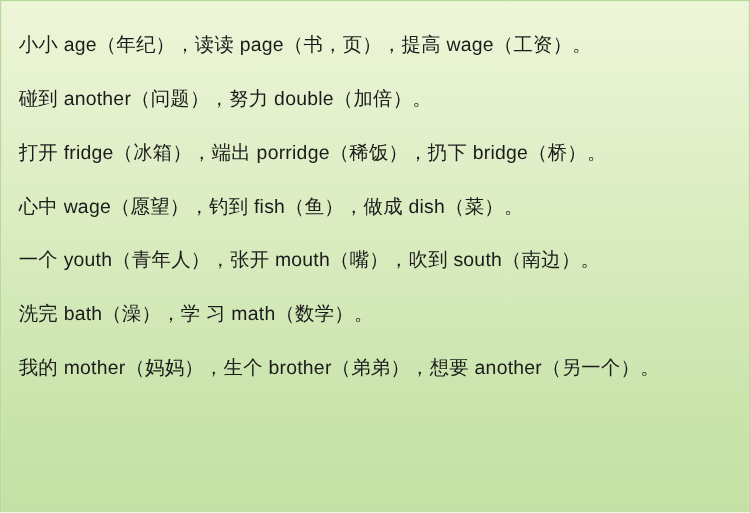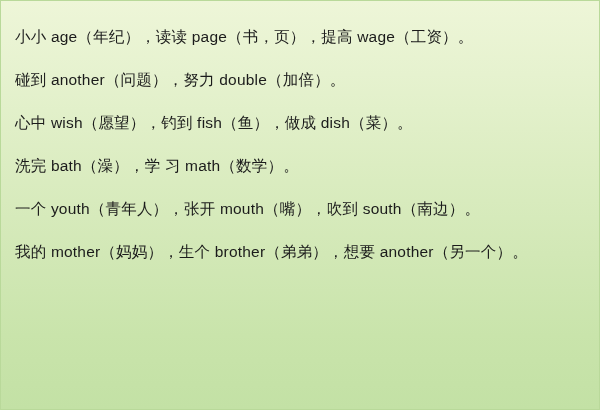--- a/index.html
+++ b/index.html
@@ -51,18 +51,19 @@
     align-items: center;
   }
 </style>
 </head>
 <body>
 
 <div id="page">
   <div id="lines">
     <div class="verse-line">小小 age（年纪），读读 page（书，页），提高 wage（工资）。</div>
     <div class="verse-line">碰到 another（问题），努力 double（加倍）。</div>
-    <div class="verse-line">心中 wish（愿望），钓到 fish（鱼），做成 dish（菜）。</div>
+    <div class="verse-line">打开 fridge（冰箱），端出 porridge（稀饭），扔下 bridge（桥）。</div>
+    <div class="verse-line">心中 wage（愿望），钓到 fish（鱼），做成 dish（菜）。</div>
+    <div class="verse-line">一个 youth（青年人），张开 mouth（嘴），吹到 south（南边）。</div>
     <div class="verse-line">洗完 bath（澡），学 习 math（数学）。</div>
-    <div class="verse-line">一个 youth（青年人），张开 mouth（嘴），吹到 south（南边）。</div>
     <div class="verse-line">我的 mother（妈妈），生个 brother（弟弟），想要 another（另一个）。</div>
   </div>
 </div>
 
 </body></html>

